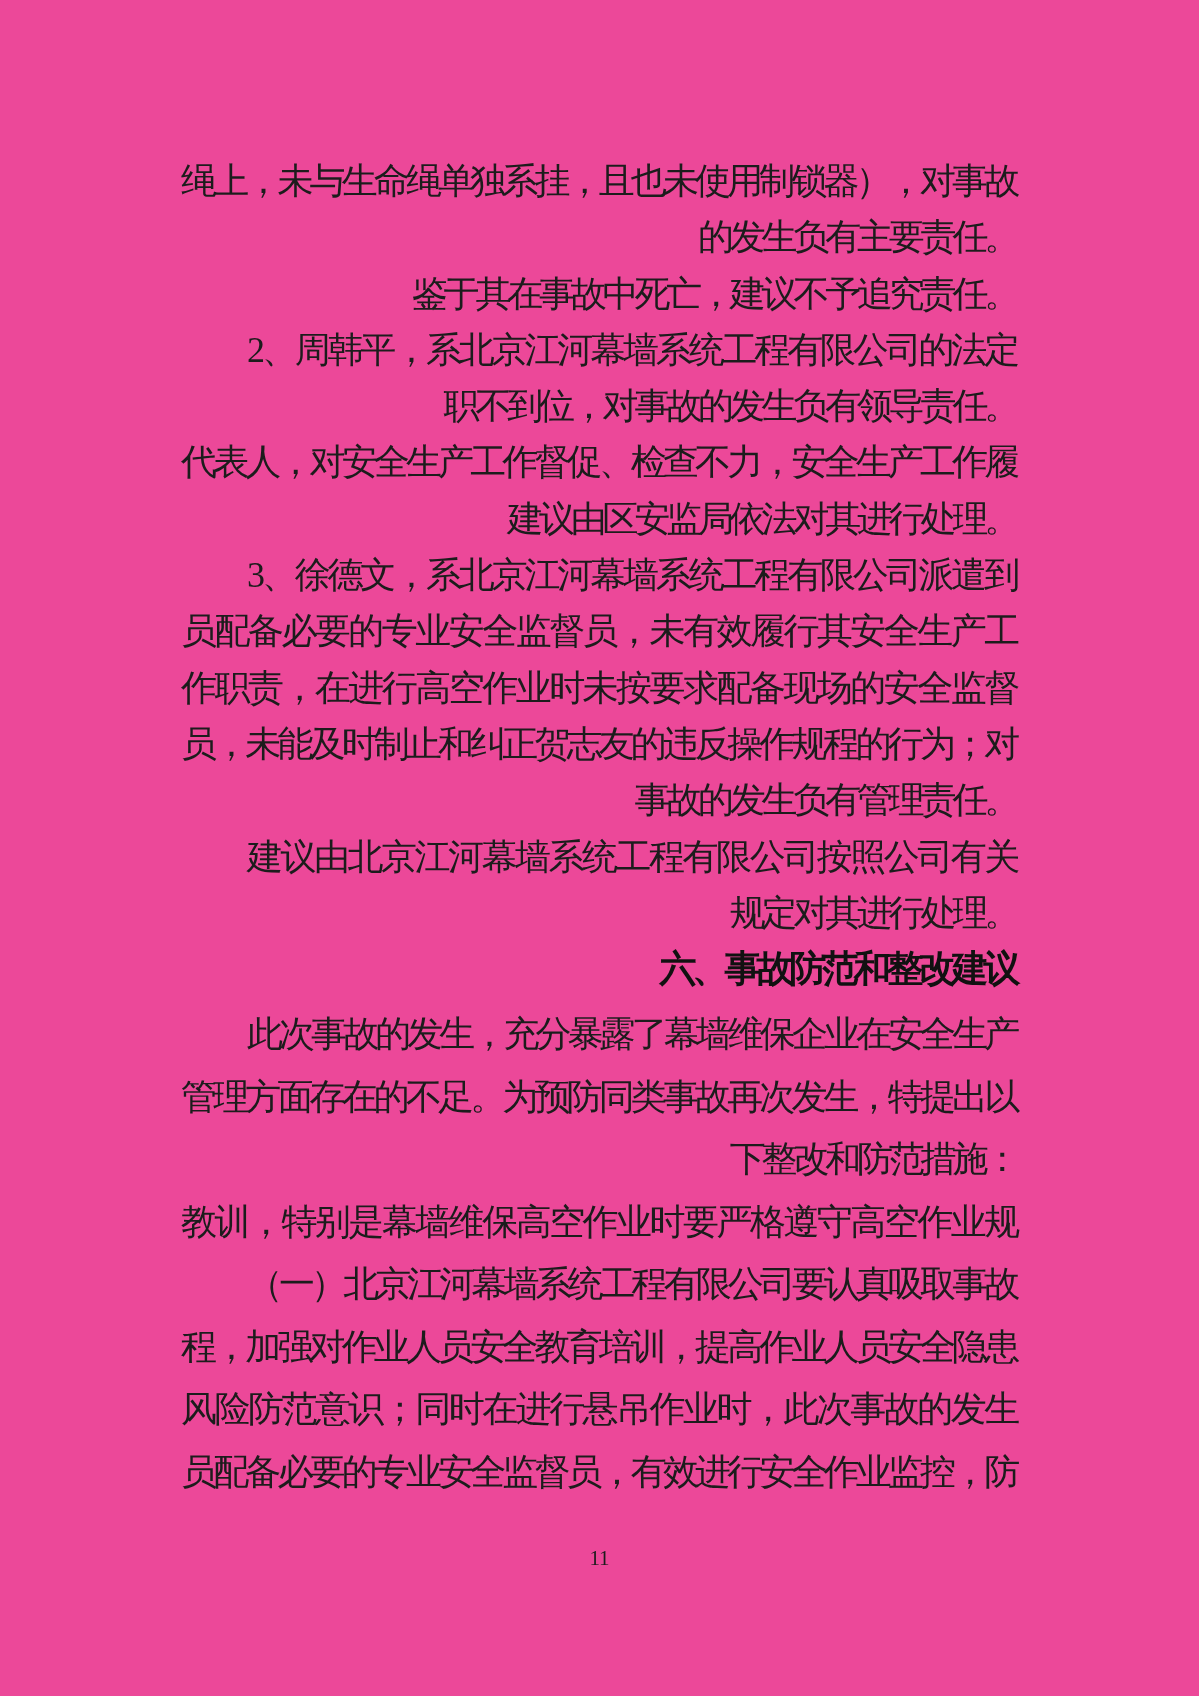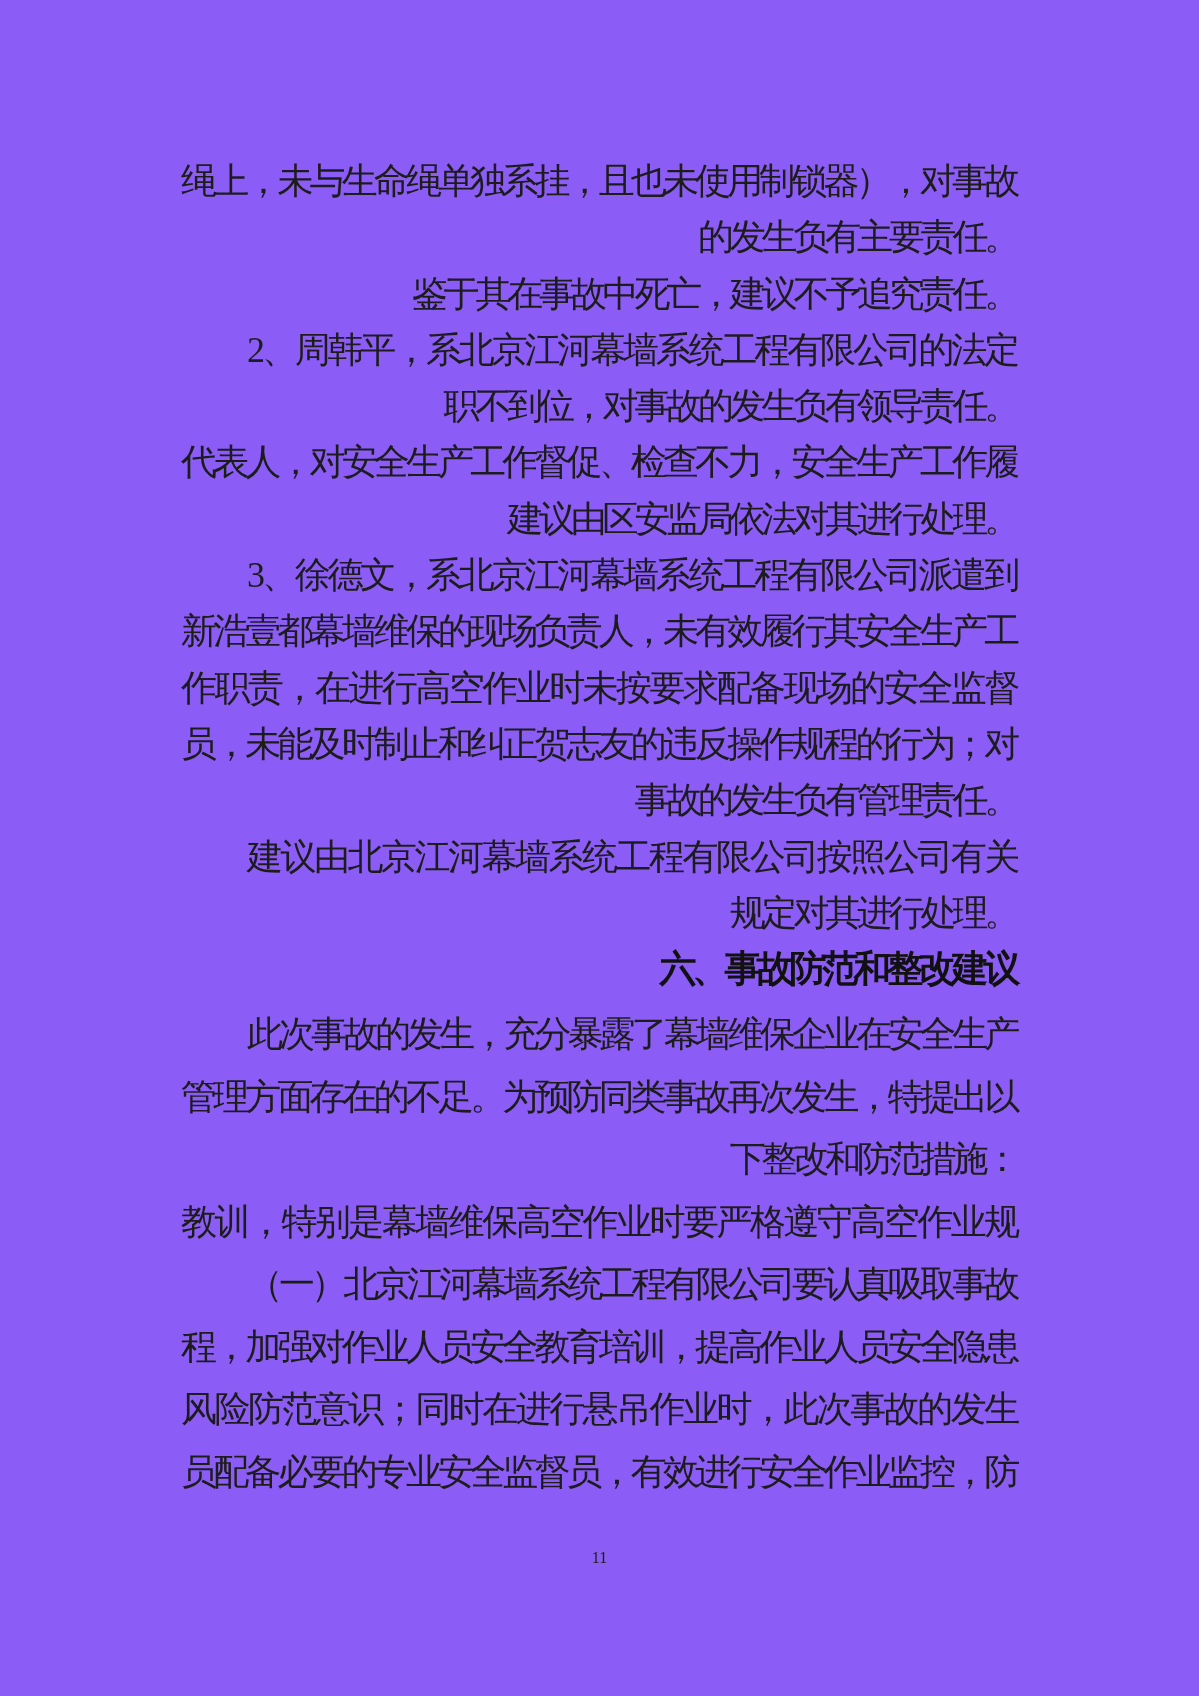--- a/index.html
+++ b/index.html
@@ -5,21 +5,21 @@
   html,body{margin:0;padding:0;}
   body{
     width:1199px;height:1696px;
     background:#ffffff;
     font-family:"Liberation Serif","DejaVu Serif",serif;
     overflow:hidden;
   }
   .page{
     position:relative;
     width:1199px;height:1696px;
-    background:#8b5cf6;
+    background:#ec4899;
     overflow:hidden;
   }
   .content{
     position:absolute;
     left:181px;top:153px;
     width:835px;
   }
   .paragraph{margin:0;padding:0;}
   .line{
     height:56.3px;
@@ -48,21 +48,21 @@
   .heading-para{margin-bottom:6px;}
   .pB .line{
     height:62.5px;
     line-height:62.5px;
   }
   .page-number{
     position:absolute;
     top:1543px;left:0;
     width:100%;
     text-align:center;
-    font-size:16px;
+    font-size:21px;
     line-height:30px;
     letter-spacing:0;
     color:#1c1c1c;
     font-family:"Liberation Serif","DejaVu Serif",serif;
   }
 </style>
 </head>
 <body>
 
 <div class="page">
@@ -77,21 +77,21 @@
       <div class="paragraph">
         <div class="line full indent">2、周韩平，系北京江河幕墙系统工程有限公司的法定</div>
         <div class="line">职不到位，对事故的发生负有领导责任。</div>
         <div class="line full">代表人，对安全生产工作督促、检查不力，安全生产工作履</div>
       </div>
       <div class="paragraph">
         <div class="line indent">建议由区安监局依法对其进行处理。</div>
       </div>
       <div class="paragraph">
         <div class="line full indent">3、徐德文，系北京江河幕墙系统工程有限公司派遣到</div>
-        <div class="line full">新浩壹都幕墙维保的现场负责人，未有效履行其安全生产工</div>
+        <div class="line full">员配备必要的专业安全监督员，未有效履行其安全生产工</div>
         <div class="line full">作职责，在进行高空作业时未按要求配备现场的安全监督</div>
         <div class="line full">员，未能及时制止和纠正贺志友的违反操作规程的行为；对</div>
         <div class="line">事故的发生负有管理责任。</div>
       </div>
       <div class="paragraph">
         <div class="line full indent">建议由北京江河幕墙系统工程有限公司按照公司有关</div>
         <div class="line">规定对其进行处理。</div>
       </div>
       <div class="paragraph heading-para">
         <div class="line heading">六、事故防范和整改建议</div>

